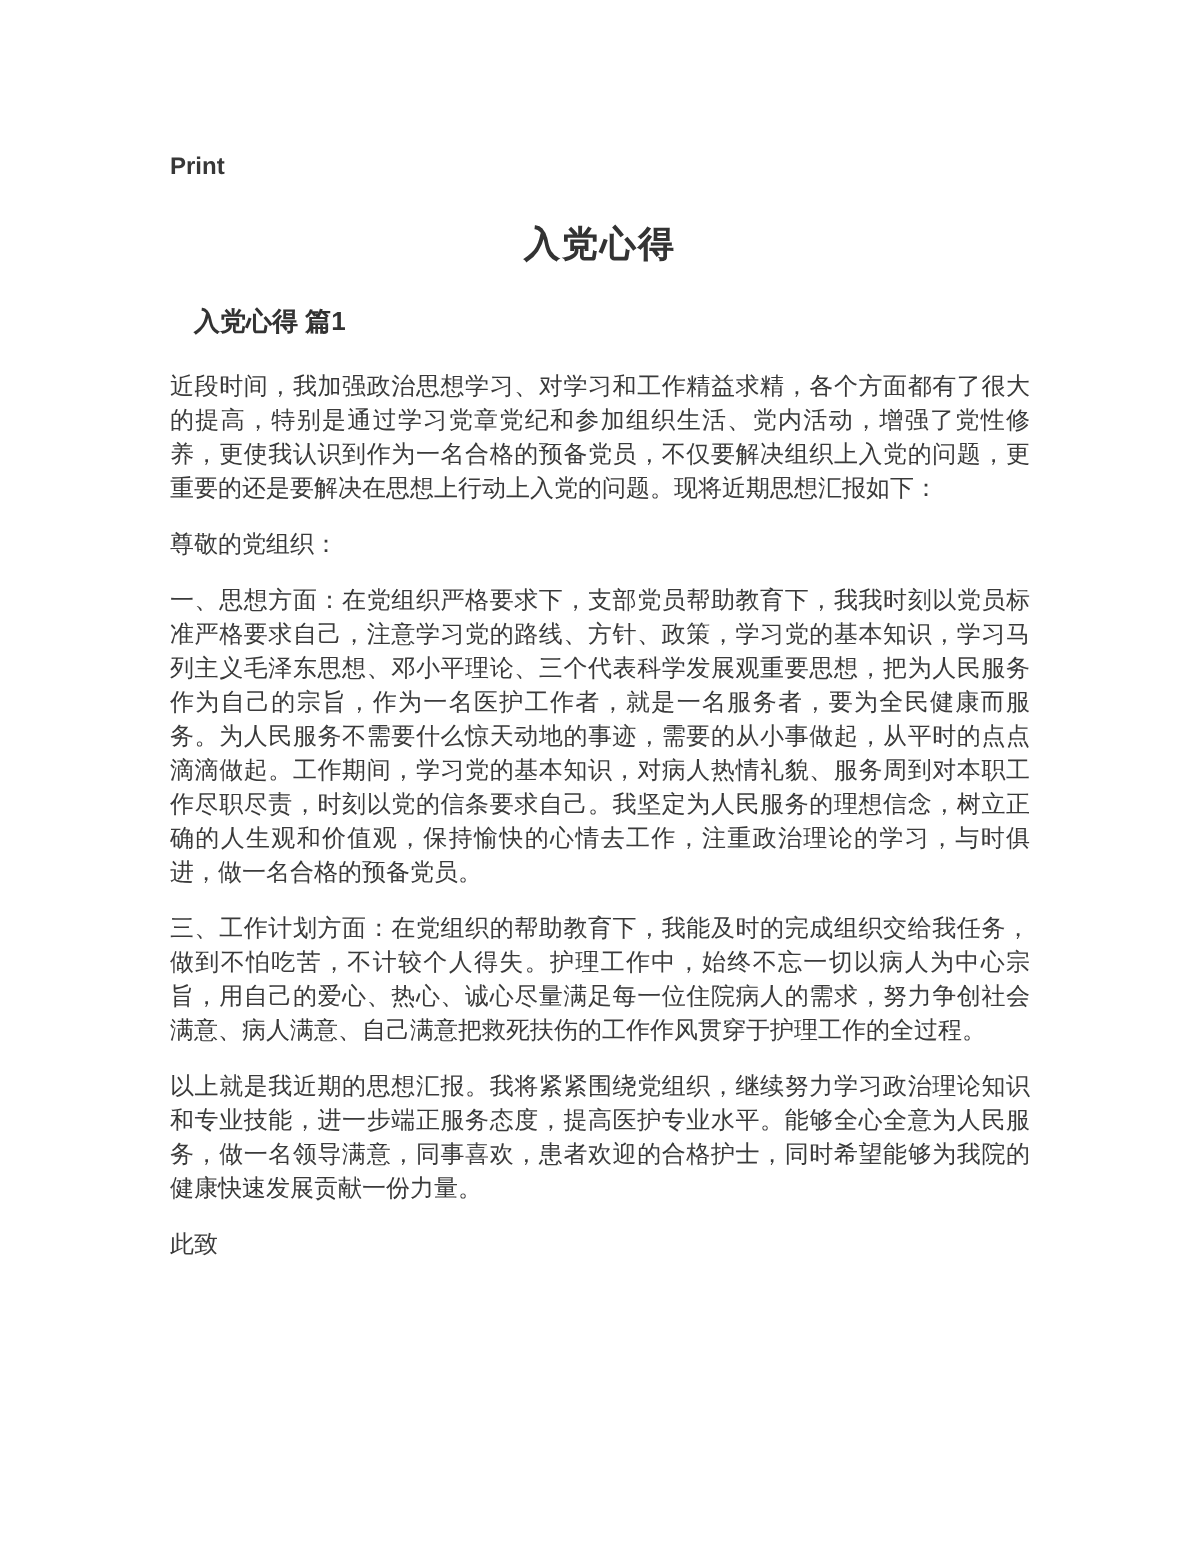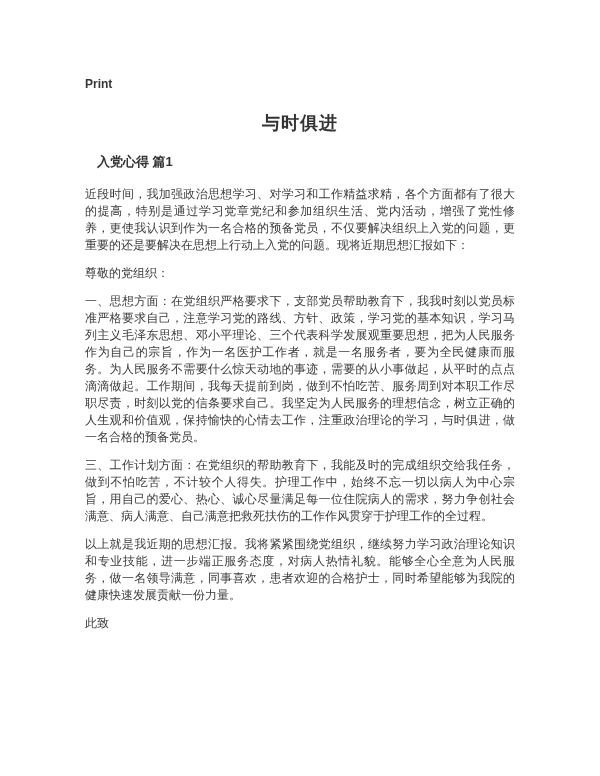--- a/index.html
+++ b/index.html
@@ -59,33 +59,33 @@
     word-break: break-all;
   }
 </style>
 </head>
 <body>
 
 <div class="doc">
 
   <div class="print-link">Print</div>
 
-  <h1 class="title">与时俱进</h1>
+  <h1 class="title">入党心得</h1>
 
 
   <h3 class="section-heading">入党心得 篇1</h3>
 
   <div class="body-text">
     <p>近段时间，我加强政治思想学习、对学习和工作精益求精，各个方面都有了很大的提高，特别是通过学习党章党纪和参加组织生活、党内活动，增强了党性修养，更使我认识到作为一名合格的预备党员，不仅要解决组织上入党的问题，更重要的还是要解决在思想上行动上入党的问题。现将近期思想汇报如下：</p>
 
     <p>尊敬的党组织：</p>
 
-    <p>一、思想方面：在党组织严格要求下，支部党员帮助教育下，我我时刻以党员标准严格要求自己，注意学习党的路线、方针、政策，学习党的基本知识，学习马列主义毛泽东思想、邓小平理论、三个代表科学发展观重要思想，把为人民服务作为自己的宗旨，作为一名医护工作者，就是一名服务者，要为全民健康而服务。为人民服务不需要什么惊天动地的事迹，需要的从小事做起，从平时的点点滴滴做起。工作期间，我每天提前到岗，做到不怕吃苦、服务周到对本职工作尽职尽责，时刻以党的信条要求自己。我坚定为人民服务的理想信念，树立正确的人生观和价值观，保持愉快的心情去工作，注重政治理论的学习，与时俱进，做一名合格的预备党员。</p>
+    <p>一、思想方面：在党组织严格要求下，支部党员帮助教育下，我我时刻以党员标准严格要求自己，注意学习党的路线、方针、政策，学习党的基本知识，学习马列主义毛泽东思想、邓小平理论、三个代表科学发展观重要思想，把为人民服务作为自己的宗旨，作为一名医护工作者，就是一名服务者，要为全民健康而服务。为人民服务不需要什么惊天动地的事迹，需要的从小事做起，从平时的点点滴滴做起。工作期间，学习党的基本知识，对病人热情礼貌、服务周到对本职工作尽职尽责，时刻以党的信条要求自己。我坚定为人民服务的理想信念，树立正确的人生观和价值观，保持愉快的心情去工作，注重政治理论的学习，与时俱进，做一名合格的预备党员。</p>
 
 
     <p>三、工作计划方面：在党组织的帮助教育下，我能及时的完成组织交给我任务，做到不怕吃苦，不计较个人得失。护理工作中，始终不忘一切以病人为中心宗旨，用自己的爱心、热心、诚心尽量满足每一位住院病人的需求，努力争创社会满意、病人满意、自己满意把救死扶伤的工作作风贯穿于护理工作的全过程。</p>
 
-    <p>以上就是我近期的思想汇报。我将紧紧围绕党组织，继续努力学习政治理论知识和专业技能，进一步端正服务态度，对病人热情礼貌。能够全心全意为人民服务，做一名领导满意，同事喜欢，患者欢迎的合格护士，同时希望能够为我院的健康快速发展贡献一份力量。</p>
+    <p>以上就是我近期的思想汇报。我将紧紧围绕党组织，继续努力学习政治理论知识和专业技能，进一步端正服务态度，提高医护专业水平。能够全心全意为人民服务，做一名领导满意，同事喜欢，患者欢迎的合格护士，同时希望能够为我院的健康快速发展贡献一份力量。</p>
 
     <p>此致</p>
   </div>
 
 </div>
 
 </body></html>

